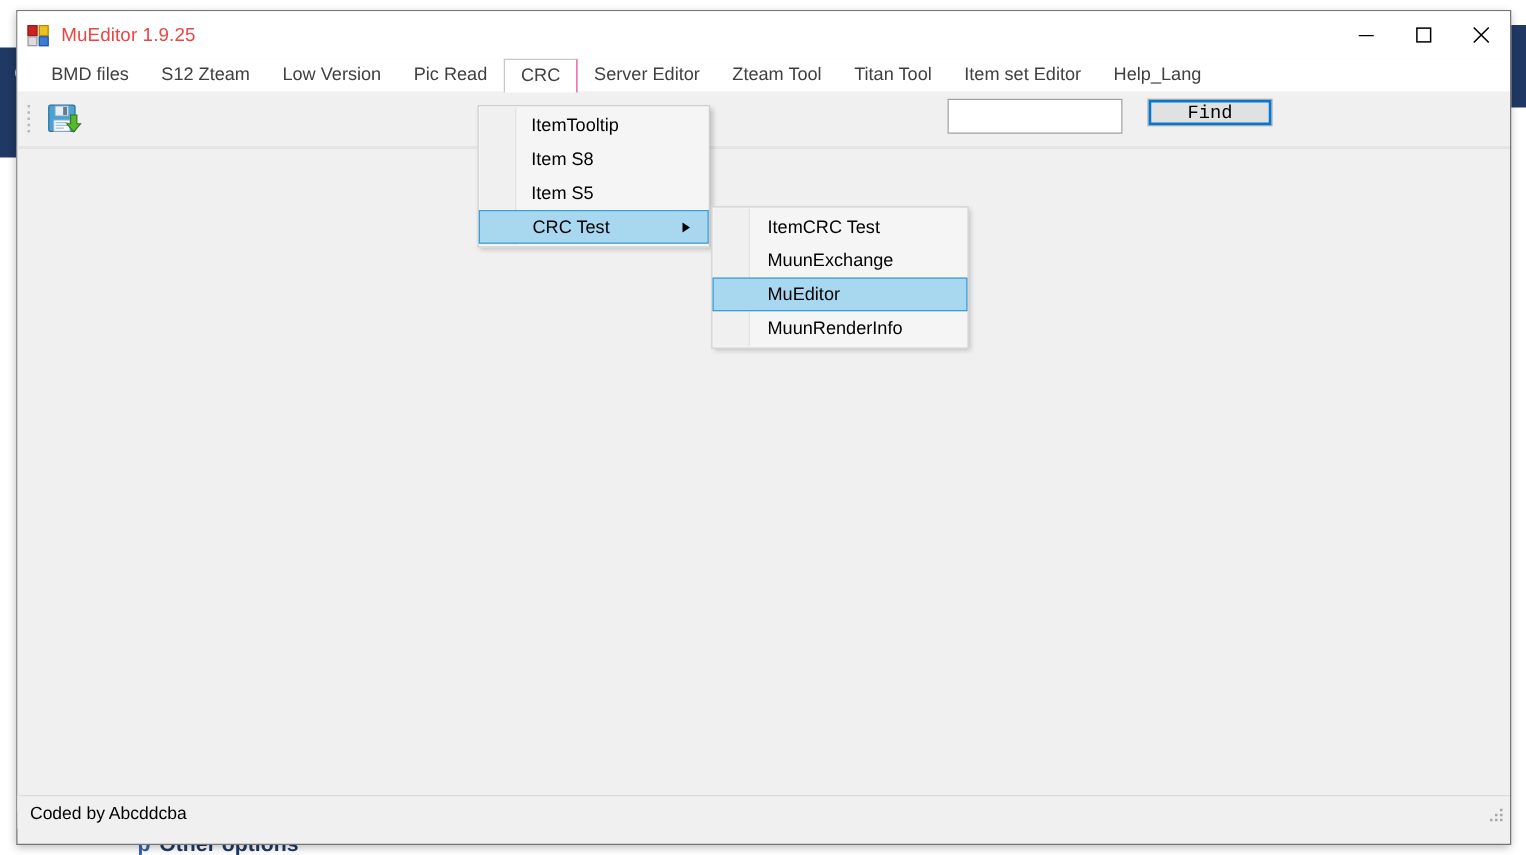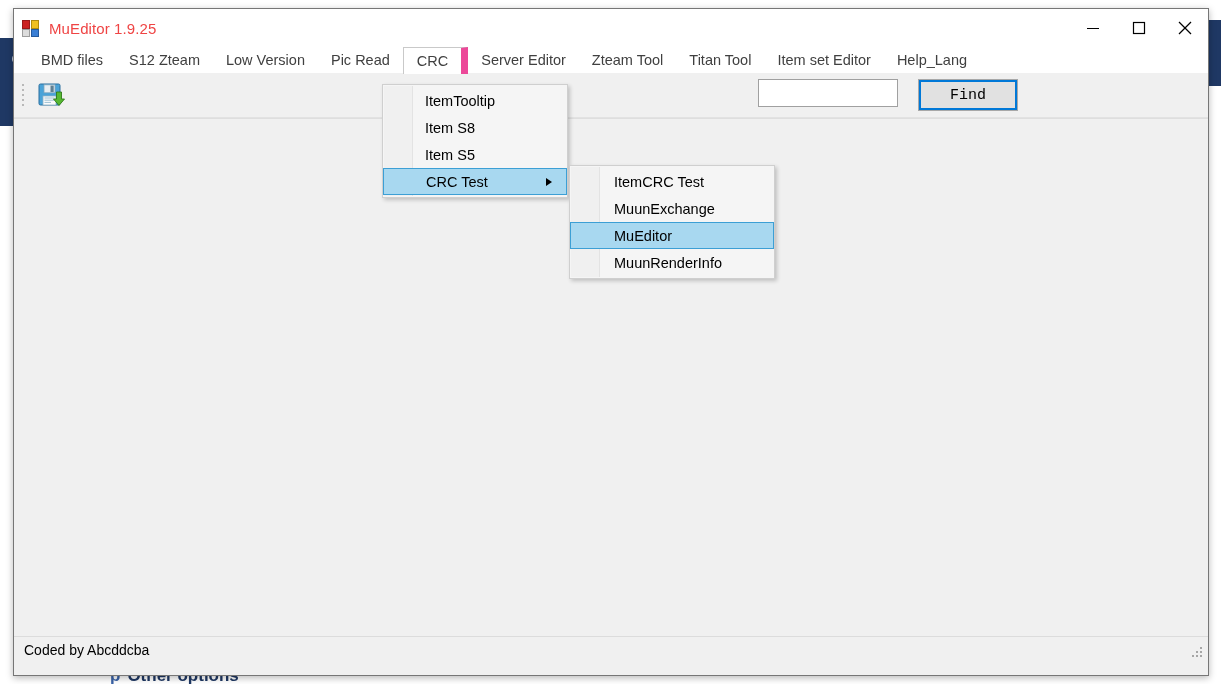--- a/index.html
+++ b/index.html
@@ -128,21 +128,21 @@
     align-items: center;
     padding: 0 13px;
     font-size: 14.5px;
     color: #404040;
     white-space: nowrap;
     box-sizing: border-box;
     cursor: default;
   }
   .menu-top-item.open {
     border-left: 1px solid #c9c9c9;
-    border-right: 7px solid #ec4899;
+    border-right: 1px solid #ec4899;
     border-top: 1px solid #c9c9c9;
     background: #ffffff;
     margin-bottom: -1px;
     padding-bottom: 1px;
   }
 
   
   #toolstrip {
     height: 44px;
     background: #f0f0f0;
@@ -181,21 +181,21 @@
     border: 1px solid #a0a0a0;
     background: #ffffff;
     box-sizing: border-box;
     font-size: 13px;
     font-family: "Liberation Sans", sans-serif;
     padding: 0 4px;
     outline: none;
   }
   #find-button {
     margin-left: 20px;
-    width: 100px; height: 32px;
+    width: 100px; height: 22px;
     background: #e1e1e1;
     border: 1px solid #a8a8a8;
     outline: 2px solid #0078d7;
     outline-offset: -3px;
     box-sizing: border-box;
     font-family: "Liberation Mono", monospace;
     font-size: 15px;
     color: #000000;
     cursor: default;
   }

